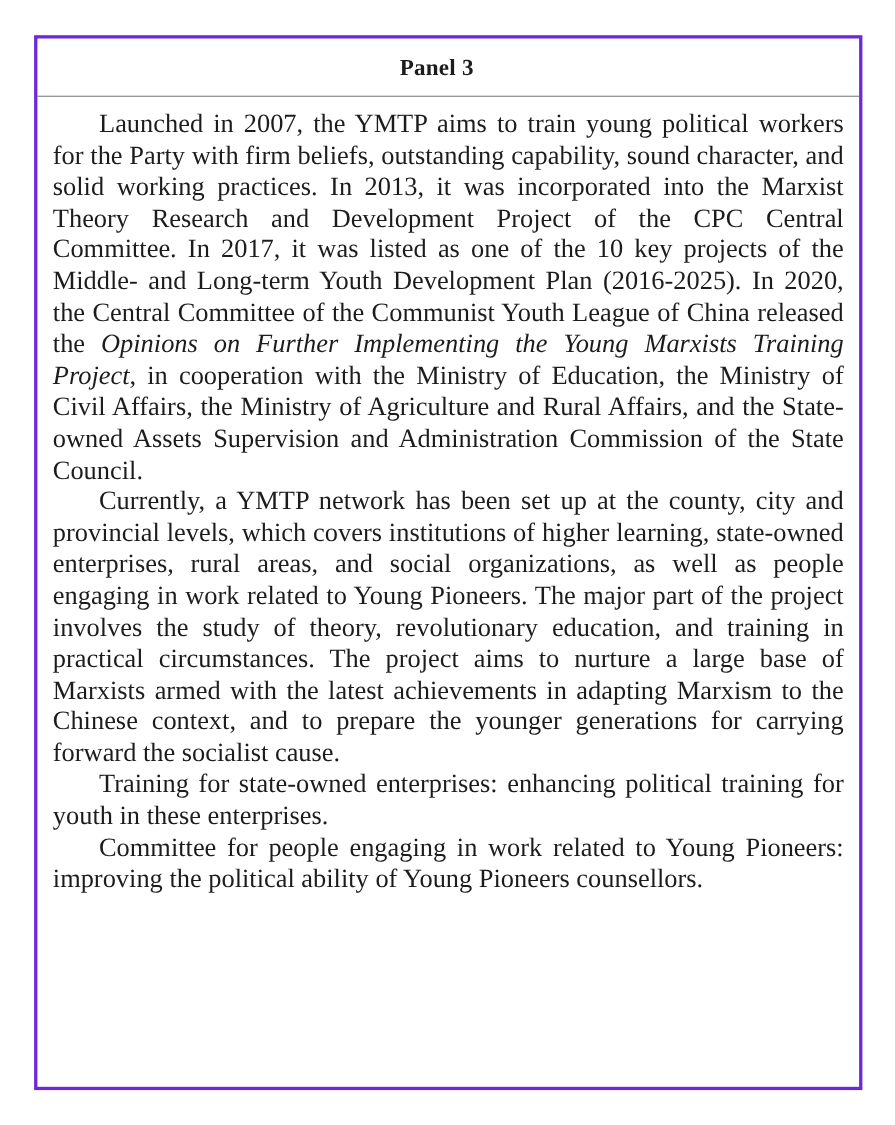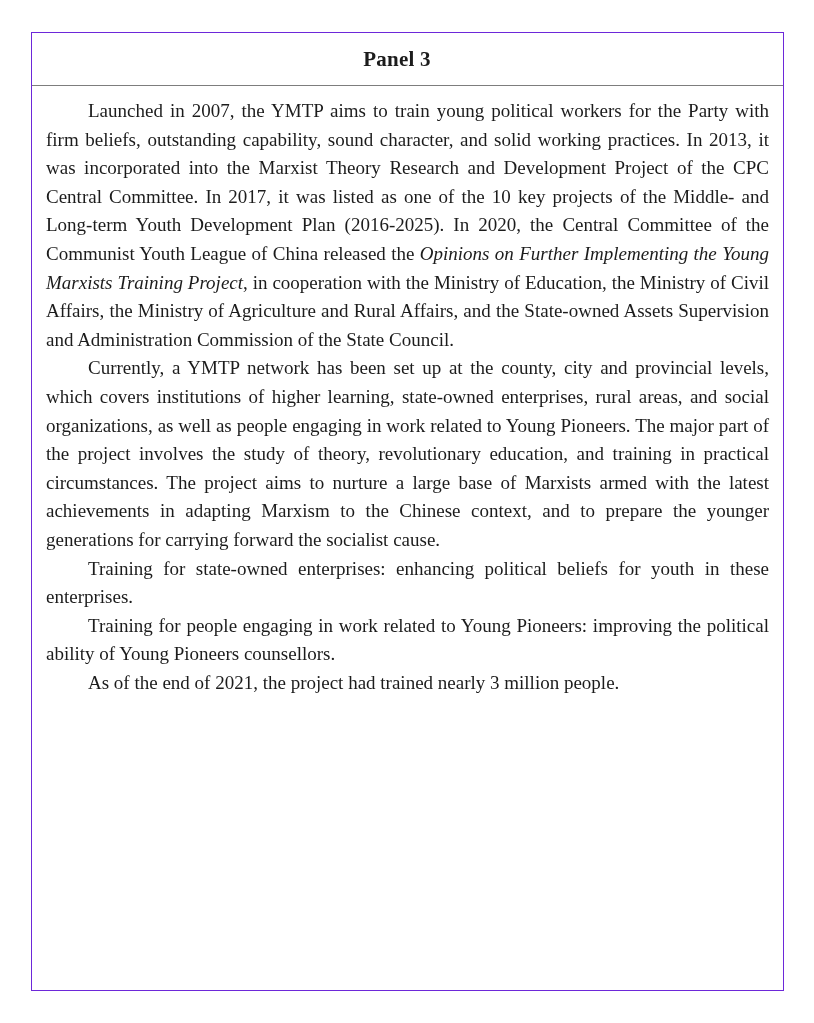--- a/index.html
+++ b/index.html
@@ -13,42 +13,42 @@
     position: relative;
     font-family: "Liberation Serif", "DejaVu Serif", serif;
   }
   .panel {
     position: absolute;
     left: 31px;
     top: 32px;
     width: 753px;
     height: 959px;
     box-sizing: border-box;
-    border: 1px solid #6d28d9;
+    border: 3px solid #6d28d9;
     background: #ffffff;
   }
   .panel-header {
     box-sizing: border-box;
     height: 53px;
     border-bottom: 1px solid #7d7d7d;
     display: flex;
     align-items: center;
     justify-content: center;
     font-weight: bold;
     font-size: 21px;
     color: #1c1c1c;
     letter-spacing: 0.2px;
   }
   .panel-header .title-prefix {
     margin-right: 21px;
   }
   .panel-body {
     box-sizing: border-box;
     padding: 11px 14px 0 14px;
-    font-size: 19px;
+    font-size: 24px;
     line-height: 28.6px;
     color: #1c1c1c;
     text-align: justify;
   }
   .para {
     margin: 0;
     padding: 0;
     text-indent: 42px;
   }
   .para em {
@@ -60,18 +60,17 @@
 
 <div class="panel">
 
   <div class="panel-header">
     <span class="title-prefix">Panel 3</span>
   </div>
 
   <div class="panel-body">
     <p class="para"><span>Launched in 2007, the YMTP aims to train young political workers for the Party with firm beliefs, outstanding capability, sound character, and solid working practices. In 2013, it was incorporated into the Marxist Theory Research and Development Project of the CPC Central Committee. In 2017, it was listed as one of the 10 key projects of the Middle- and Long-term Youth Development Plan (2016-2025). In 2020, the Central Committee of the Communist Youth League of China released the </span><em>Opinions on Further Implementing the Young Marxists Training Project</em><span>, in cooperation with the Ministry of Education, the Ministry of Civil Affairs, the Ministry of Agriculture and Rural Affairs, and the State-owned Assets Supervision and Administration Commission of the State Council.</span></p>
     <p class="para">Currently, a YMTP network has been set up at the county, city and provincial levels, which covers institutions of higher learning, state-owned enterprises, rural areas, and social organizations, as well as people engaging in work related to Young Pioneers. The major part of the project involves the study of theory, revolutionary education, and training in practical circumstances. The project aims to nurture a large base of Marxists armed with the latest achievements in adapting Marxism to the Chinese context, and to prepare the younger generations for carrying forward the socialist cause.</p>
-    <p class="para">Training for state-owned enterprises: enhancing political beliefs for youth in these enterprises.</p>
-    <p class="para">Training for people engaging in work related to Young Pioneers: improving the political ability of Young Pioneers counsellors.</p>
-    <p class="para">As of the end of 2021, the project had trained nearly 3 million people.</p>
+    <p class="para">Training for state-owned enterprises: enhancing political training for youth in these enterprises.</p>
+    <p class="para">Committee for people engaging in work related to Young Pioneers: improving the political ability of Young Pioneers counsellors.</p>
   </div>
 
 </div>
 
 </body></html>

